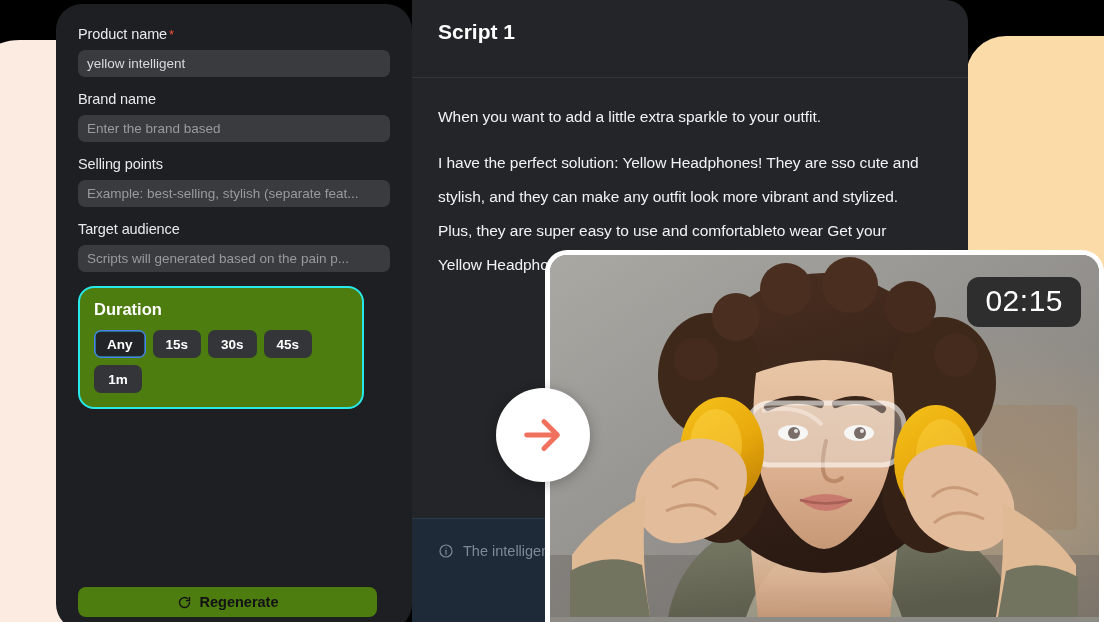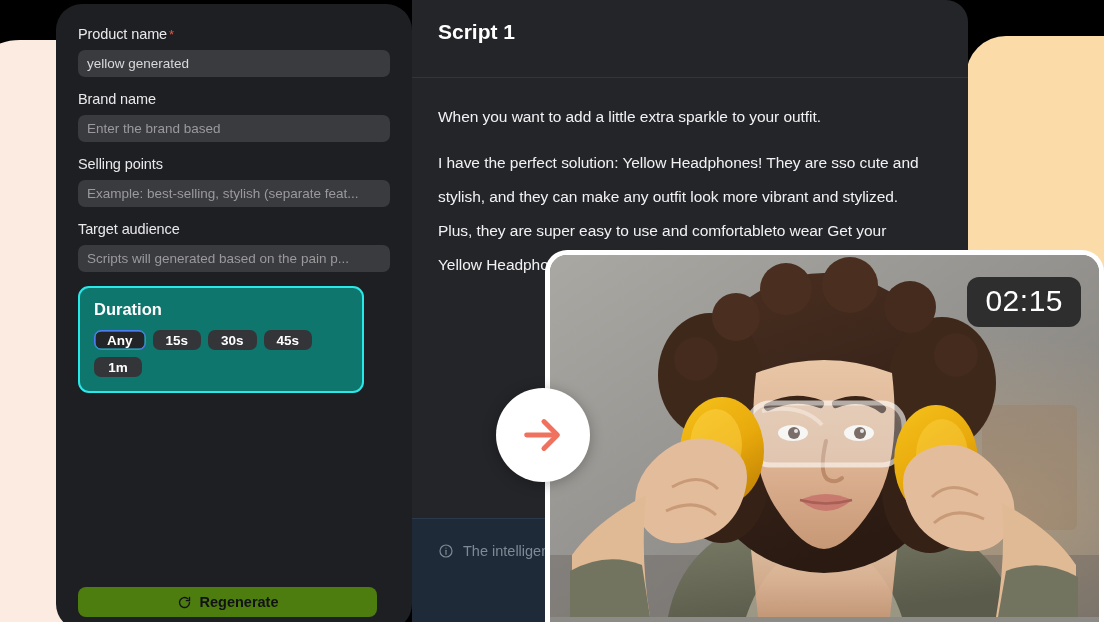--- a/index.html
+++ b/index.html
@@ -49,32 +49,32 @@
     white-space: nowrap; overflow: hidden; text-overflow: ellipsis;
     line-height: 27px;
   }
   .field-input.placeholder { color: #9A9A9E; }
 
   
   .duration-box {
     position: relative;
     width: 286px;
     margin-top: 14px;
-    background: #0f766e;
+    background: #4d7c0f;
     border: 2.5px solid #29E8E8;
-    border-radius: 11px;
+    border-radius: 16px;
     padding: 12px 29px 14px 14px;
   }
   .duration-title {
     font-size: 16.5px; font-weight: bold; color: #FFFFFF;
     margin-bottom: 11px;
   }
   .chip-row { display: flex; gap: 7px; flex-wrap: wrap; }
   .chip {
-    height: 20px; min-width: 48px;
+    height: 28px; min-width: 48px;
     background: #343539;
     border-radius: 7px;
     color: #FFFFFF; font-size: 13.5px; font-weight: bold;
     display: flex; align-items: center; justify-content: center;
     padding: 0 12px;
     border: 1.5px solid transparent;
   }
   .chip.selected {
     background: #232427;
     border: 1.5px solid #4E7BF0;
@@ -170,21 +170,21 @@
 
   <div class="blob-left"></div>
   <div class="blob-right"></div>
 
   <div class="form-panel">
 
     <div class="field">
       <span class="field-label">
         <span>Product name</span><span class="req">*</span>
       </span>
-      <div class="field-input">yellow generated</div>
+      <div class="field-input">yellow intelligent</div>
     </div>
 
     <div class="field">
       <span class="field-label">Brand name</span>
       <div class="field-input placeholder">Enter the brand based</div>
     </div>
 
     <div class="field">
       <span class="field-label">Selling points</span>
       <div class="field-input placeholder">Example: best-selling, stylish (separate feat...</div>

